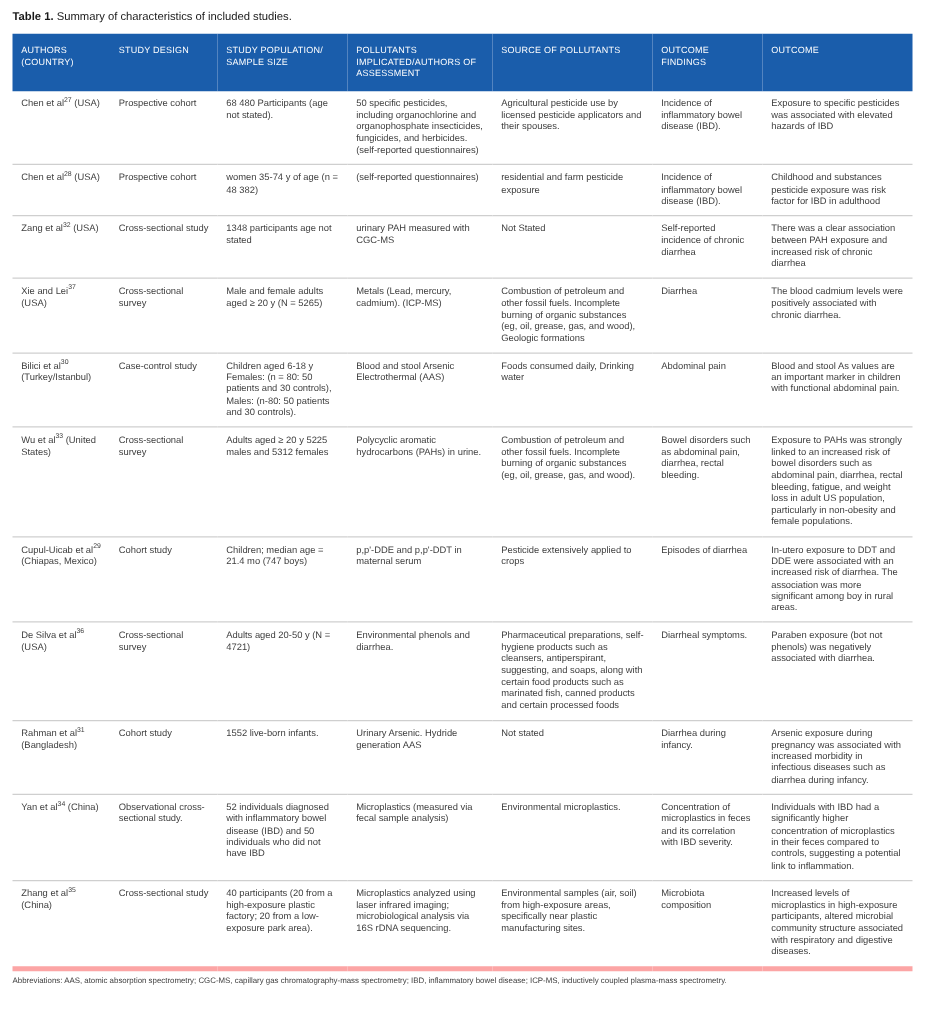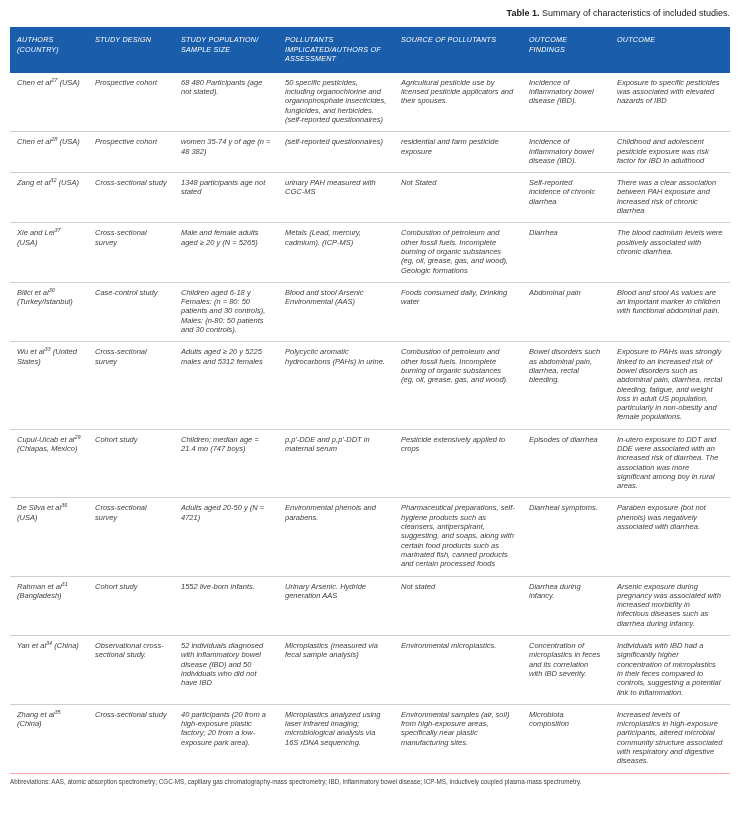--- a/index.html
+++ b/index.html
@@ -3,23 +3,23 @@
 <meta charset="utf-8">
 <style>
   html,body{margin:0;padding:0;background:#ffffff;}
   body{
     width:740px;height:825px;overflow:hidden;
     font-family:"Liberation Sans","DejaVu Sans",sans-serif;
     color:#3e3e3e;
     -webkit-font-smoothing:antialiased;
   }
   .page{padding:6px 10px 0 10px;}
-  .table-title{font-size:9px;color:#1a1a1a;margin:2px 0 8px 0;line-height:11px;text-align:right;}
+  .table-title{font-size:9px;color:#1a1a1a;margin:2px 0 8px 0;line-height:11px;}
   .table-title .t-label{font-weight:bold;}
-  table{border-collapse:collapse;table-layout:fixed;width:720px;border-bottom:1px solid #fca5a5;font-style:italic;}
+  table{border-collapse:collapse;table-layout:fixed;width:720px;border-bottom:4px solid #fca5a5;}
   thead th{
     background:var(--hdr,#1a5dab);
     color:#ffffff;
     font-weight:normal;
     text-align:left;
     vertical-align:top;
     font-size:7.2px;
     line-height:9.6px;
     letter-spacing:.2px;
     padding:8px 7px 9px 7px;
@@ -78,21 +78,21 @@
           <td>Incidence of inflammatory bowel disease (IBD).</td>
           <td>Exposure to specific pesticides was associated with elevated hazards of IBD</td>
         </tr>
         <tr>
           <td><span>Chen et al</span><sup>28</sup><span> (USA)</span></td>
           <td>Prospective cohort</td>
           <td>women 35-74 y of age (n = 48 382)</td>
           <td>(self-reported questionnaires)</td>
           <td>residential and farm pesticide exposure</td>
           <td>Incidence of inflammatory bowel disease (IBD).</td>
-          <td>Childhood and adolescent pesticide exposure was risk factor for IBD in adulthood</td>
+          <td>Childhood and substances pesticide exposure was risk factor for IBD in adulthood</td>
         </tr>
         <tr>
           <td><span>Zang et al</span><sup>32</sup><span> (USA)</span></td>
           <td>Cross-sectional study</td>
           <td>1348 participants age not stated</td>
           <td>urinary PAH measured with CGC-MS</td>
           <td>Not Stated</td>
           <td>Self-reported incidence of chronic diarrhea</td>
           <td>There was a clear association between PAH exposure and increased risk of chronic diarrhea</td>
         </tr>
@@ -102,21 +102,21 @@
           <td>Male and female adults aged ≥ 20 y (N = 5265)</td>
           <td>Metals (Lead, mercury, cadmium). (ICP-MS)</td>
           <td>Combustion of petroleum and other fossil fuels. Incomplete burning of organic substances (eg, oil, grease, gas, and wood), Geologic formations</td>
           <td>Diarrhea</td>
           <td>The blood cadmium levels were positively associated with chronic diarrhea.</td>
         </tr>
         <tr>
           <td><span>Bilici et al</span><sup>30</sup><span> (Turkey/Istanbul)</span></td>
           <td>Case-control study</td>
           <td>Children aged 6-18 y Females: (n = 80: 50 patients and 30 controls), Males: (n-80: 50 patients and 30 controls).</td>
-          <td>Blood and stool Arsenic Environmental (AAS)</td>
+          <td>Blood and stool Arsenic Electrothermal (AAS)</td>
           <td>Foods consumed daily, Drinking water</td>
           <td>Abdominal pain</td>
           <td>Blood and stool As values are an important marker in children with functional abdominal pain.</td>
         </tr>
         <tr>
           <td><span>Wu et al</span><sup>33</sup><span> (United States)</span></td>
           <td>Cross-sectional survey</td>
           <td>Adults aged ≥ 20 y 5225 males and 5312 females</td>
           <td>Polycyclic aromatic hydrocarbons (PAHs) in urine.</td>
           <td>Combustion of petroleum and other fossil fuels. Incomplete burning of organic substances (eg, oil, grease, gas, and wood).</td>
@@ -129,21 +129,21 @@
           <td>Children; median age = 21.4 mo (747 boys)</td>
           <td>p,p'-DDE and p,p'-DDT in maternal serum</td>
           <td>Pesticide extensively applied to crops</td>
           <td>Episodes of diarrhea</td>
           <td>In-utero exposure to DDT and DDE were associated with an increased risk of diarrhea. The association was more significant among boy in rural areas.</td>
         </tr>
         <tr>
           <td><span>De Silva et al</span><sup>36</sup><span> (USA)</span></td>
           <td>Cross-sectional survey</td>
           <td>Adults aged 20-50 y (N = 4721)</td>
-          <td>Environmental phenols and parabens.</td>
+          <td>Environmental phenols and diarrhea.</td>
           <td>Pharmaceutical preparations, self-hygiene products such as cleansers, antiperspirant, suggesting, and soaps, along with certain food products such as marinated fish, canned products and certain processed foods</td>
           <td>Diarrheal symptoms.</td>
           <td>Paraben exposure (bot not phenols) was negatively associated with diarrhea.</td>
         </tr>
         <tr>
           <td><span>Rahman et al</span><sup>31</sup><span> (Bangladesh)</span></td>
           <td>Cohort study</td>
           <td>1552 live-born infants.</td>
           <td>Urinary Arsenic. Hydride generation AAS</td>
           <td>Not stated</td>

